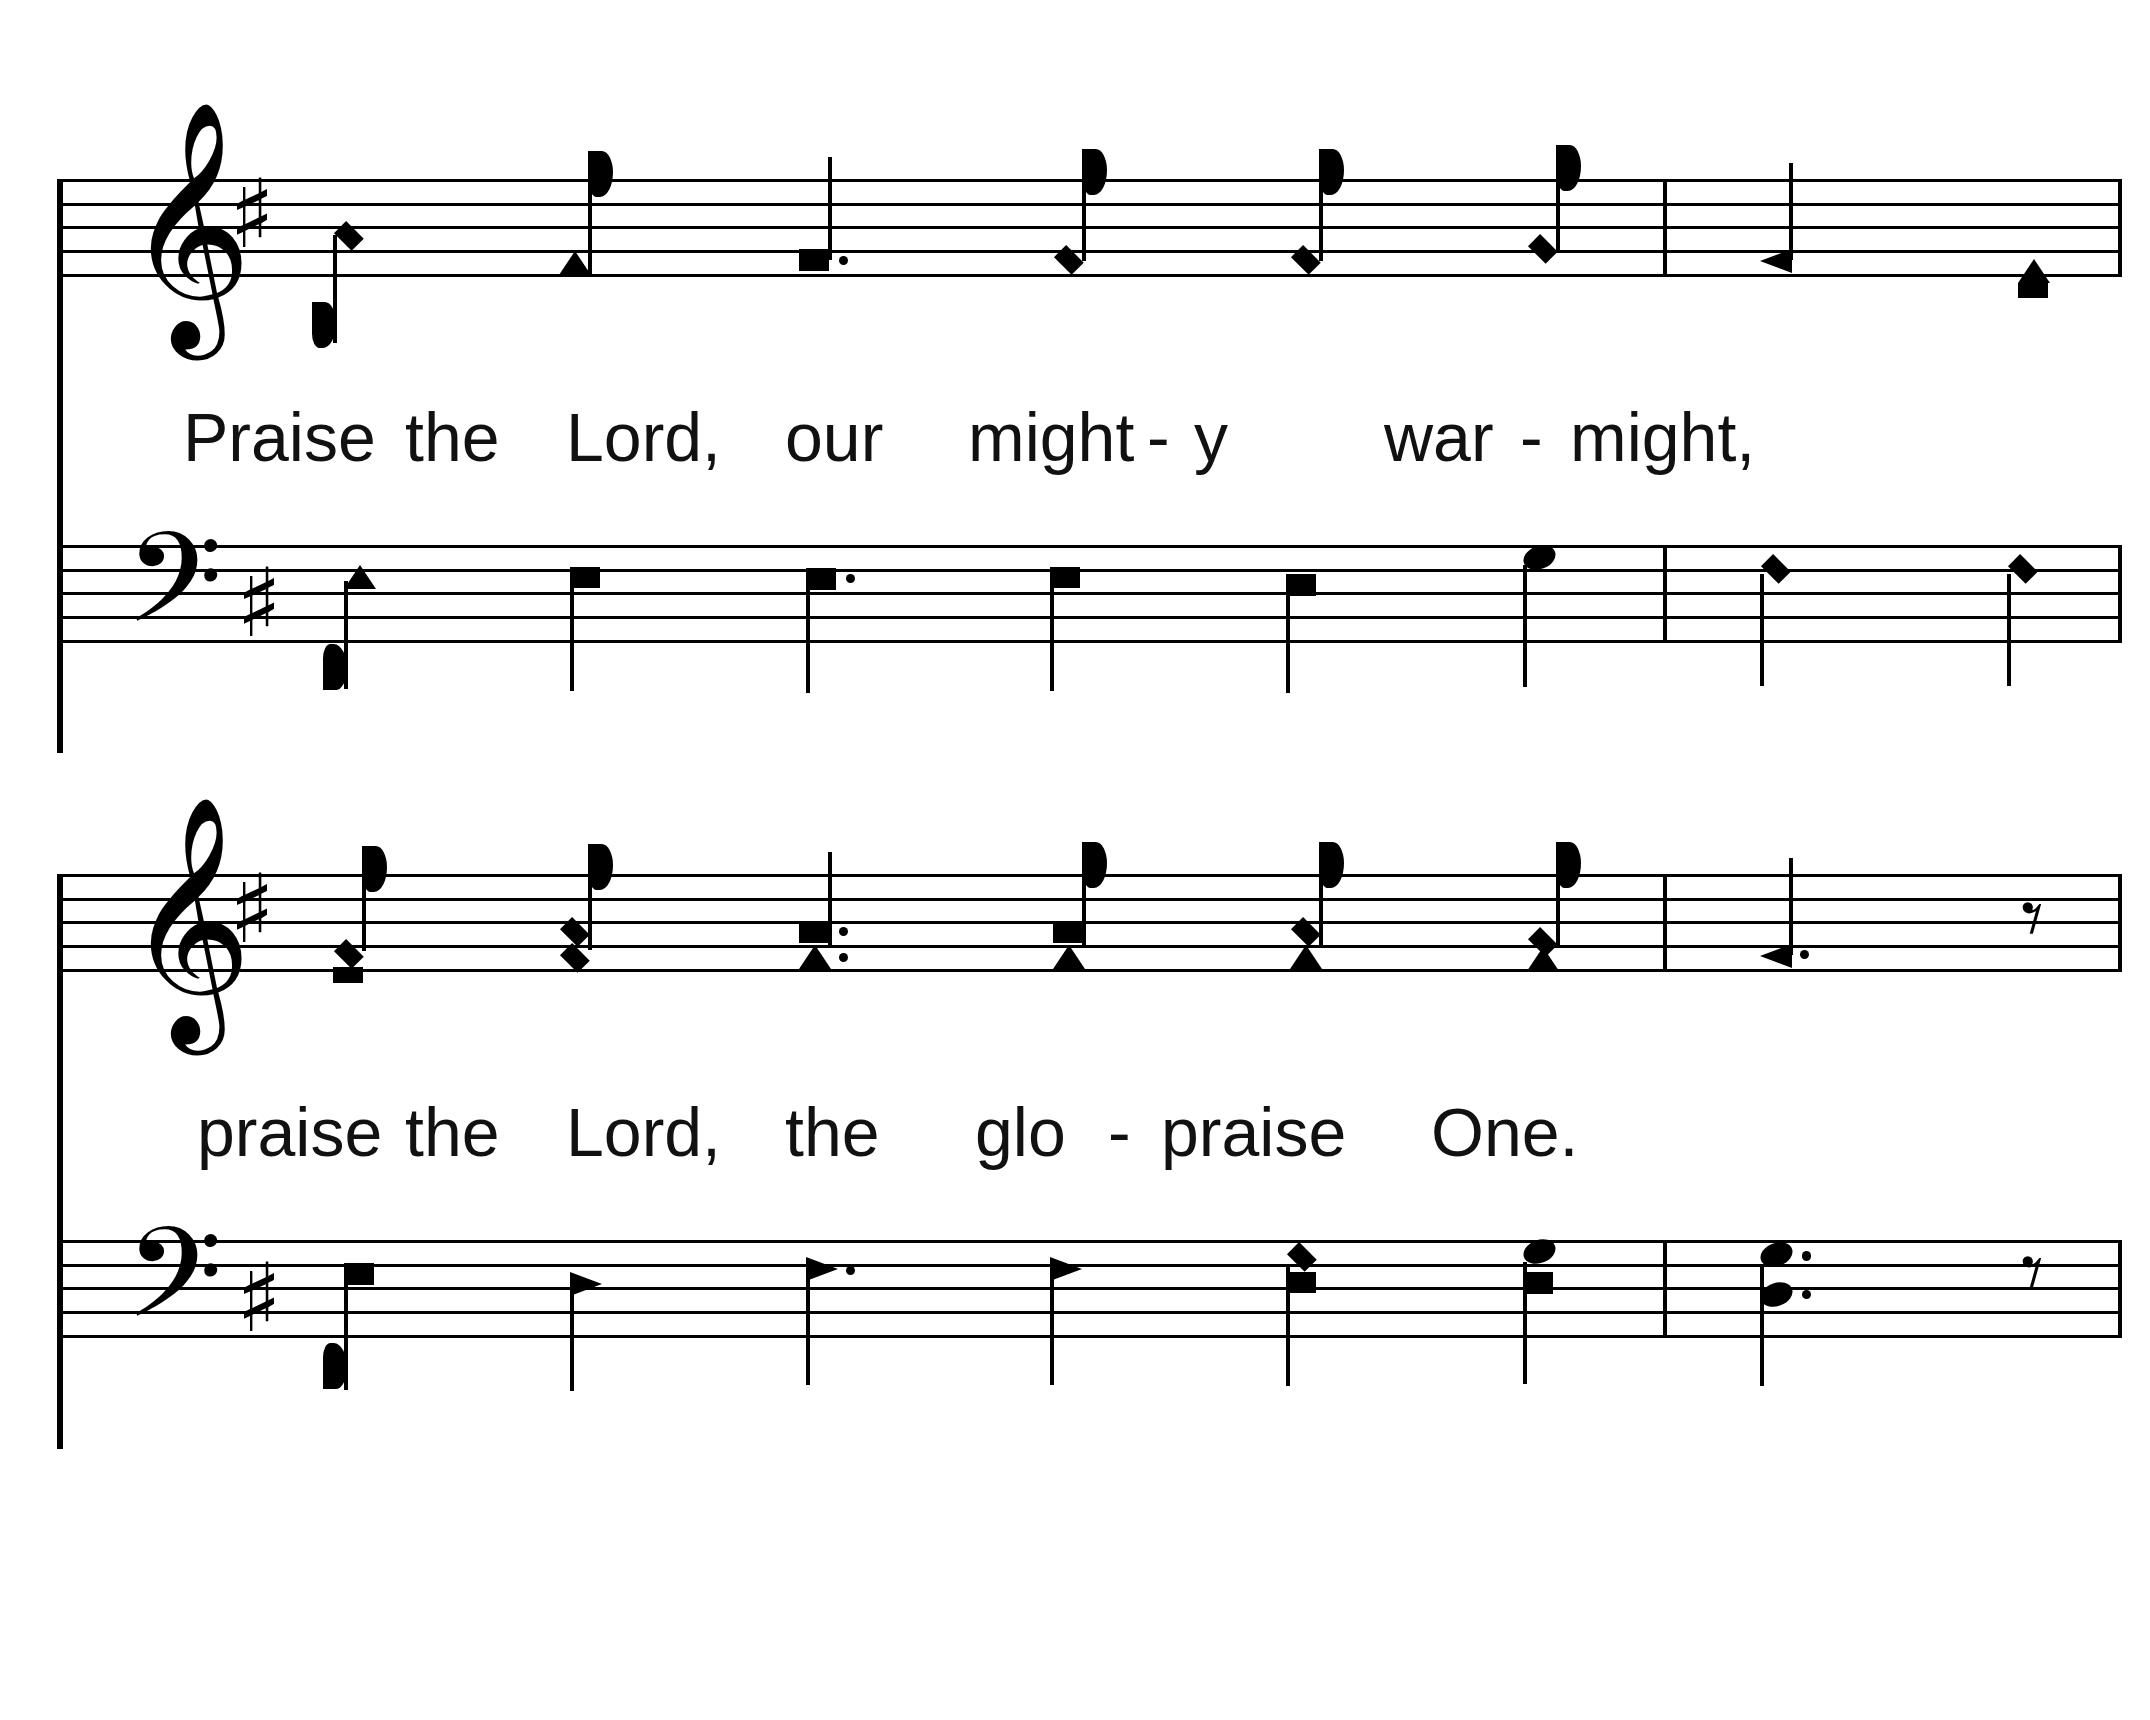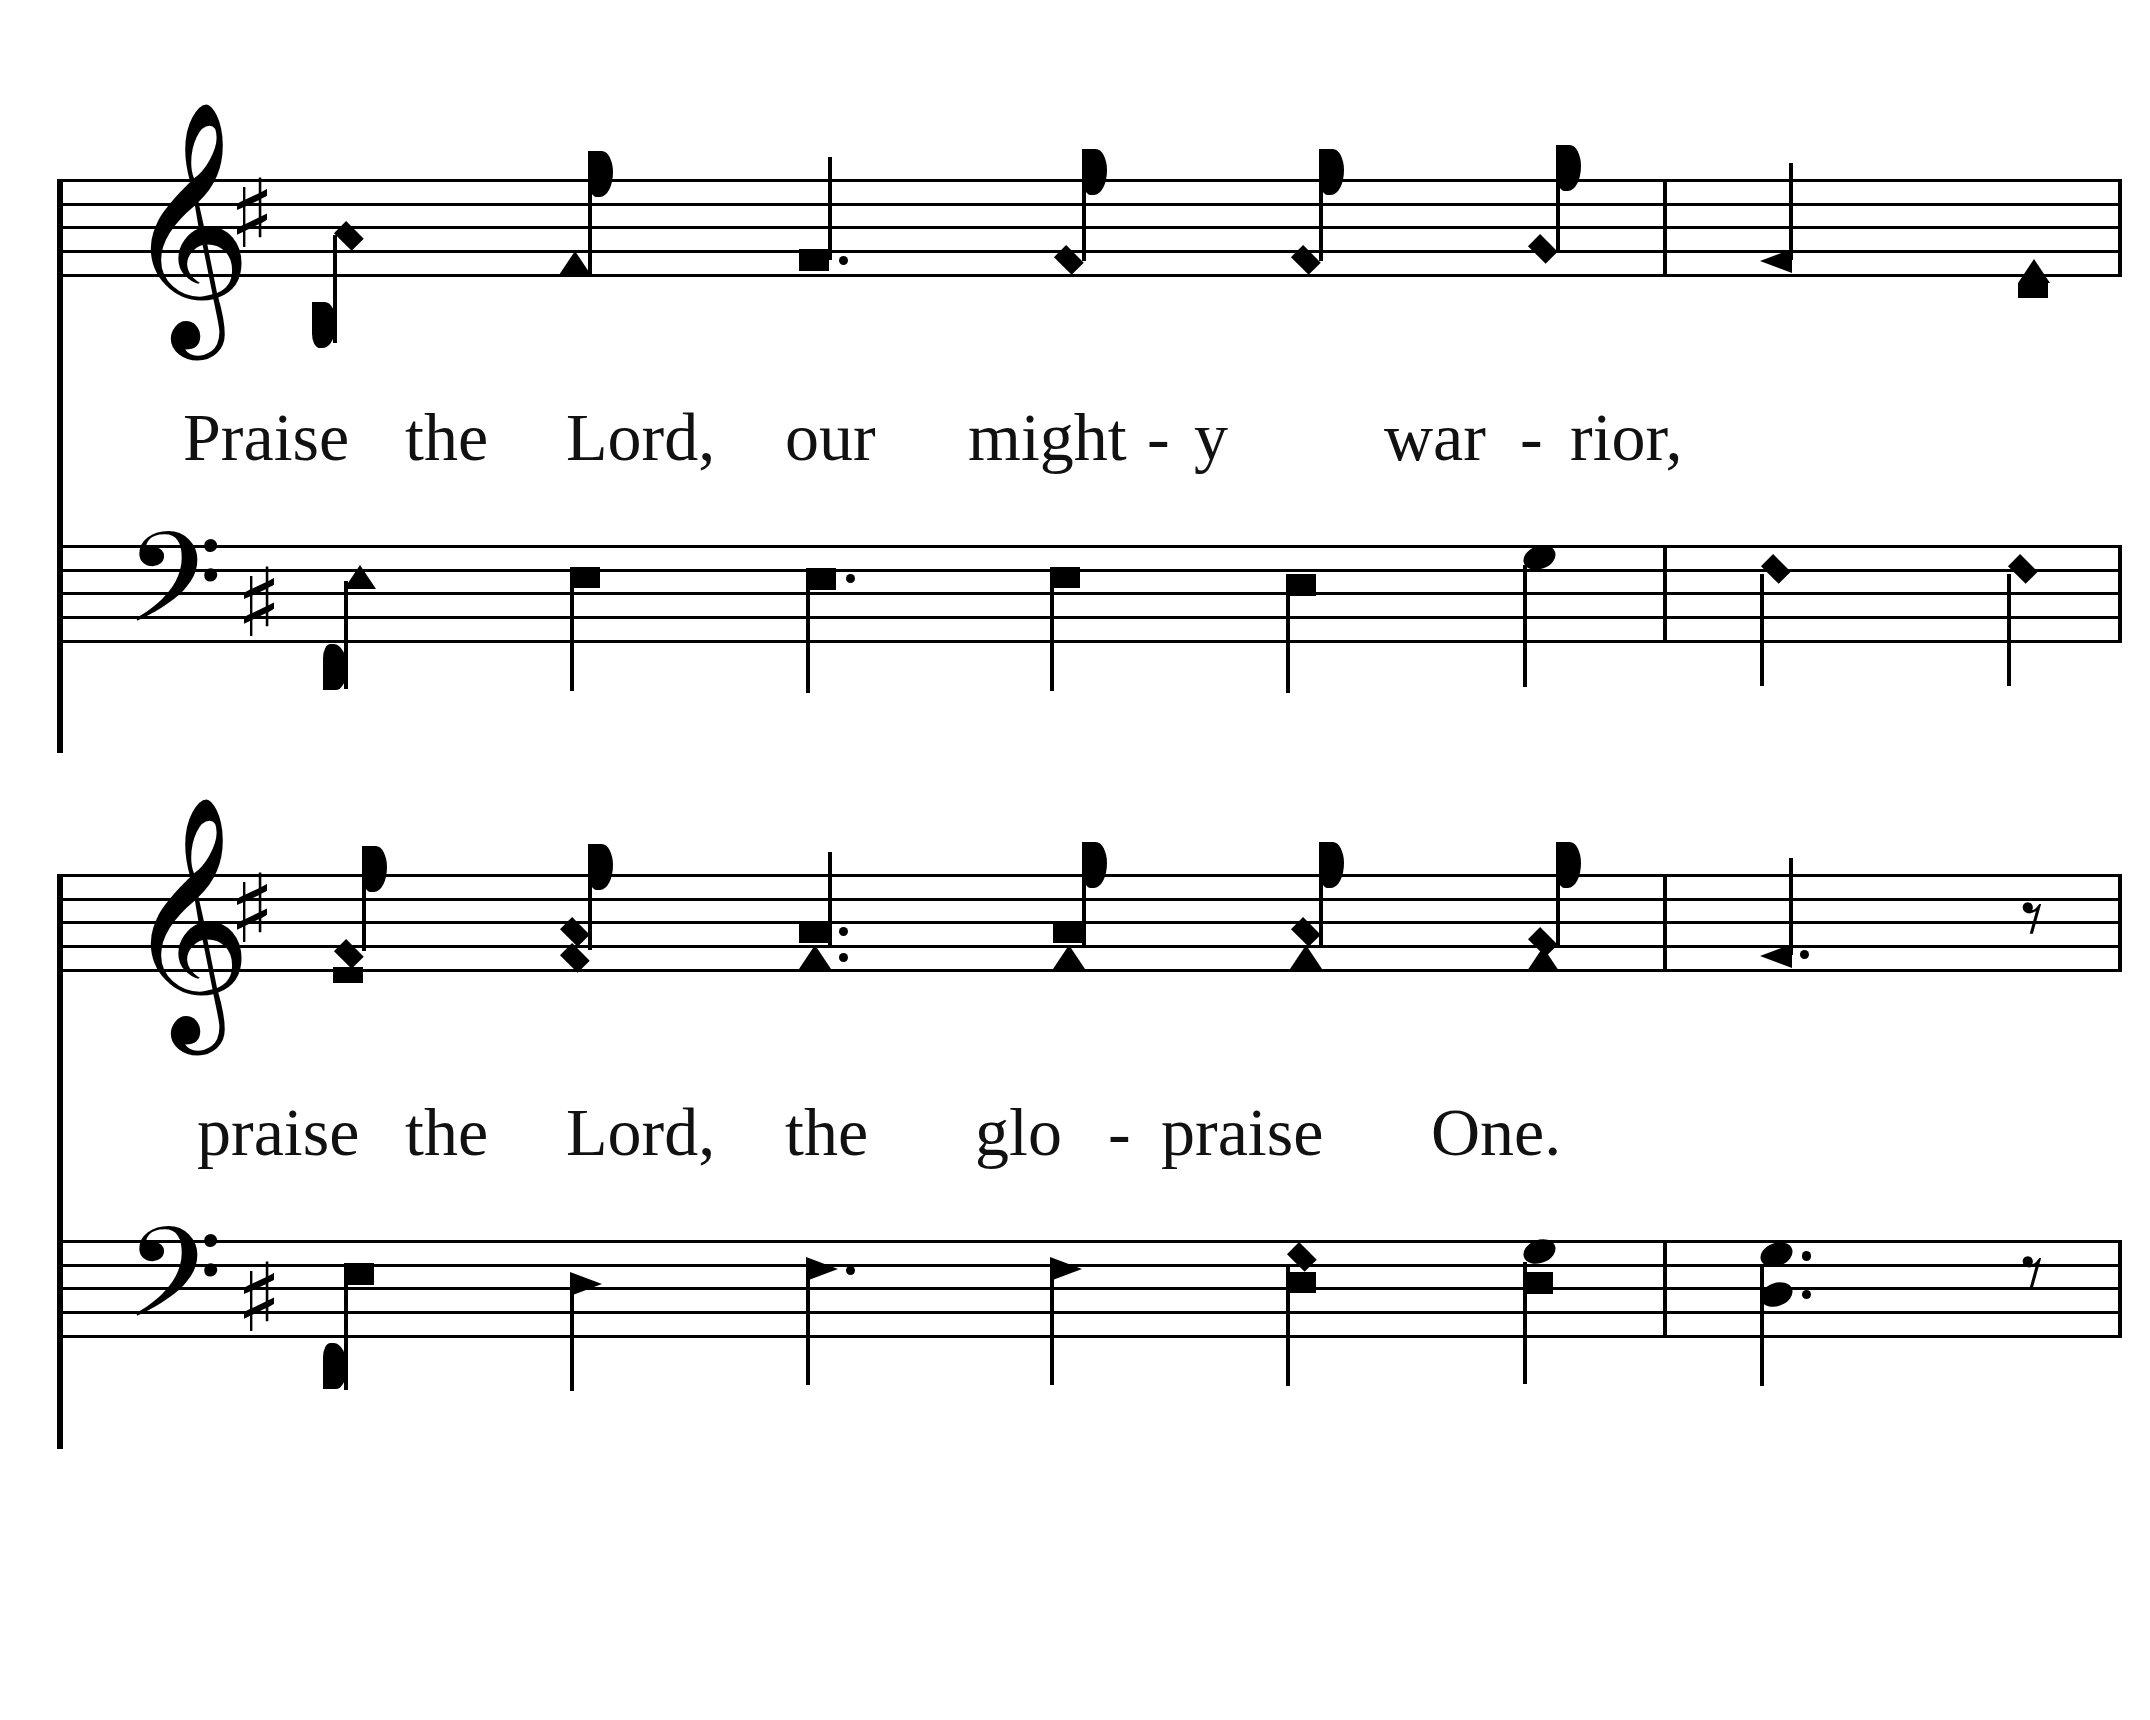--- a/index.html
+++ b/index.html
@@ -191,21 +191,21 @@
     line-height: 1;
     color: #000;
   }
 
   
   .lyric-line {
     position: absolute;
     left: 0;
     width: 2151px;
     height: 86px;
-    font-family: Liberation Serif, serif;
+    font-family: Liberation Sans, sans-serif;
     font-size: 68px;
     color: #111;
     white-space: nowrap;
   }
   #lyrics-1 { top: 398px; }
   #lyrics-2 { top: 1093px; }
   .lyric-word {
     position: absolute;
     top: 0;
   }
@@ -340,21 +340,21 @@
   <div class="lyric-line" id="lyrics-1">
     <span class="lyric-word" style="left:183px;">Praise</span>
     <span class="lyric-word" style="left:405px;">the</span>
     <span class="lyric-word" style="left:566px;">Lord,</span>
     <span class="lyric-word" style="left:785px;">our</span>
     <span class="lyric-word" style="left:968px;">might</span>
     <span class="lyric-word" style="left:1147px;">-</span>
     <span class="lyric-word" style="left:1194px;">y</span>
     <span class="lyric-word" style="left:1384px;">war</span>
     <span class="lyric-word" style="left:1520px;">-</span>
-    <span class="lyric-word" style="left:1570px;">rior,</span>
+    <span class="lyric-word" style="left:1570px;">might,</span>
   </div>
 
   <div class="system" id="system-2">
 
     <div class="staff-block staff-treble">
       <div class="staff">
         <div class="staff-line sl0"></div>
         <div class="staff-line sl1"></div>
         <div class="staff-line sl2"></div>
         <div class="staff-line sl3"></div>

